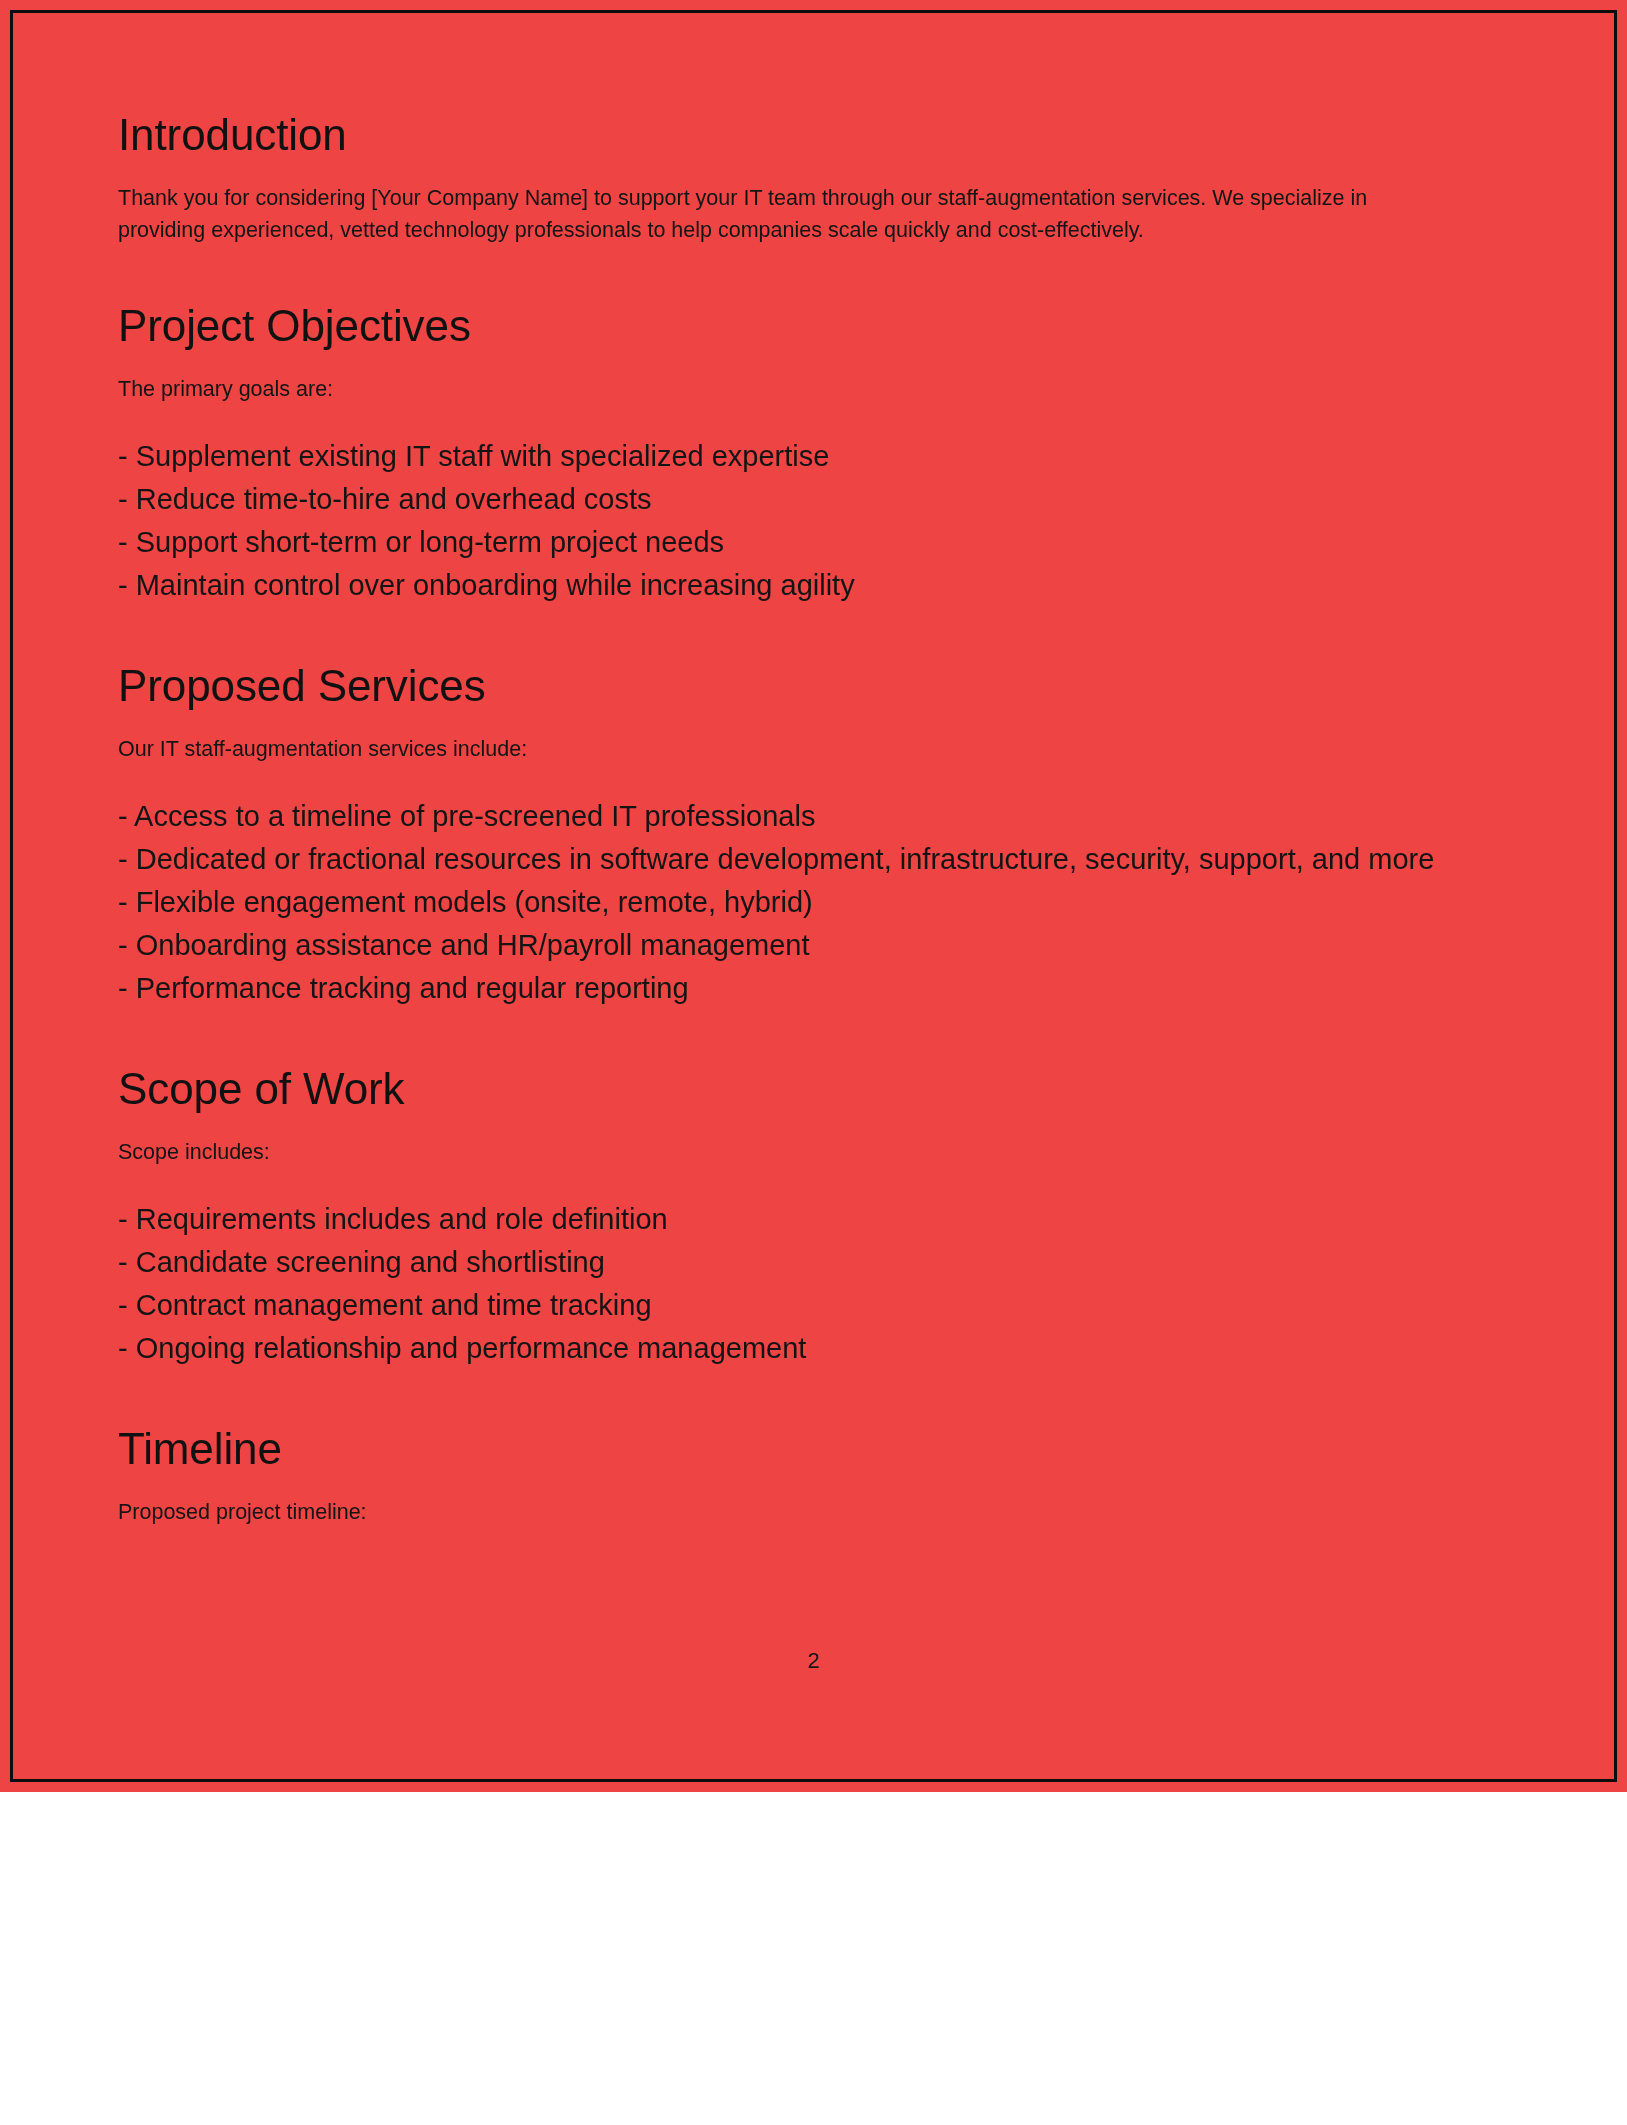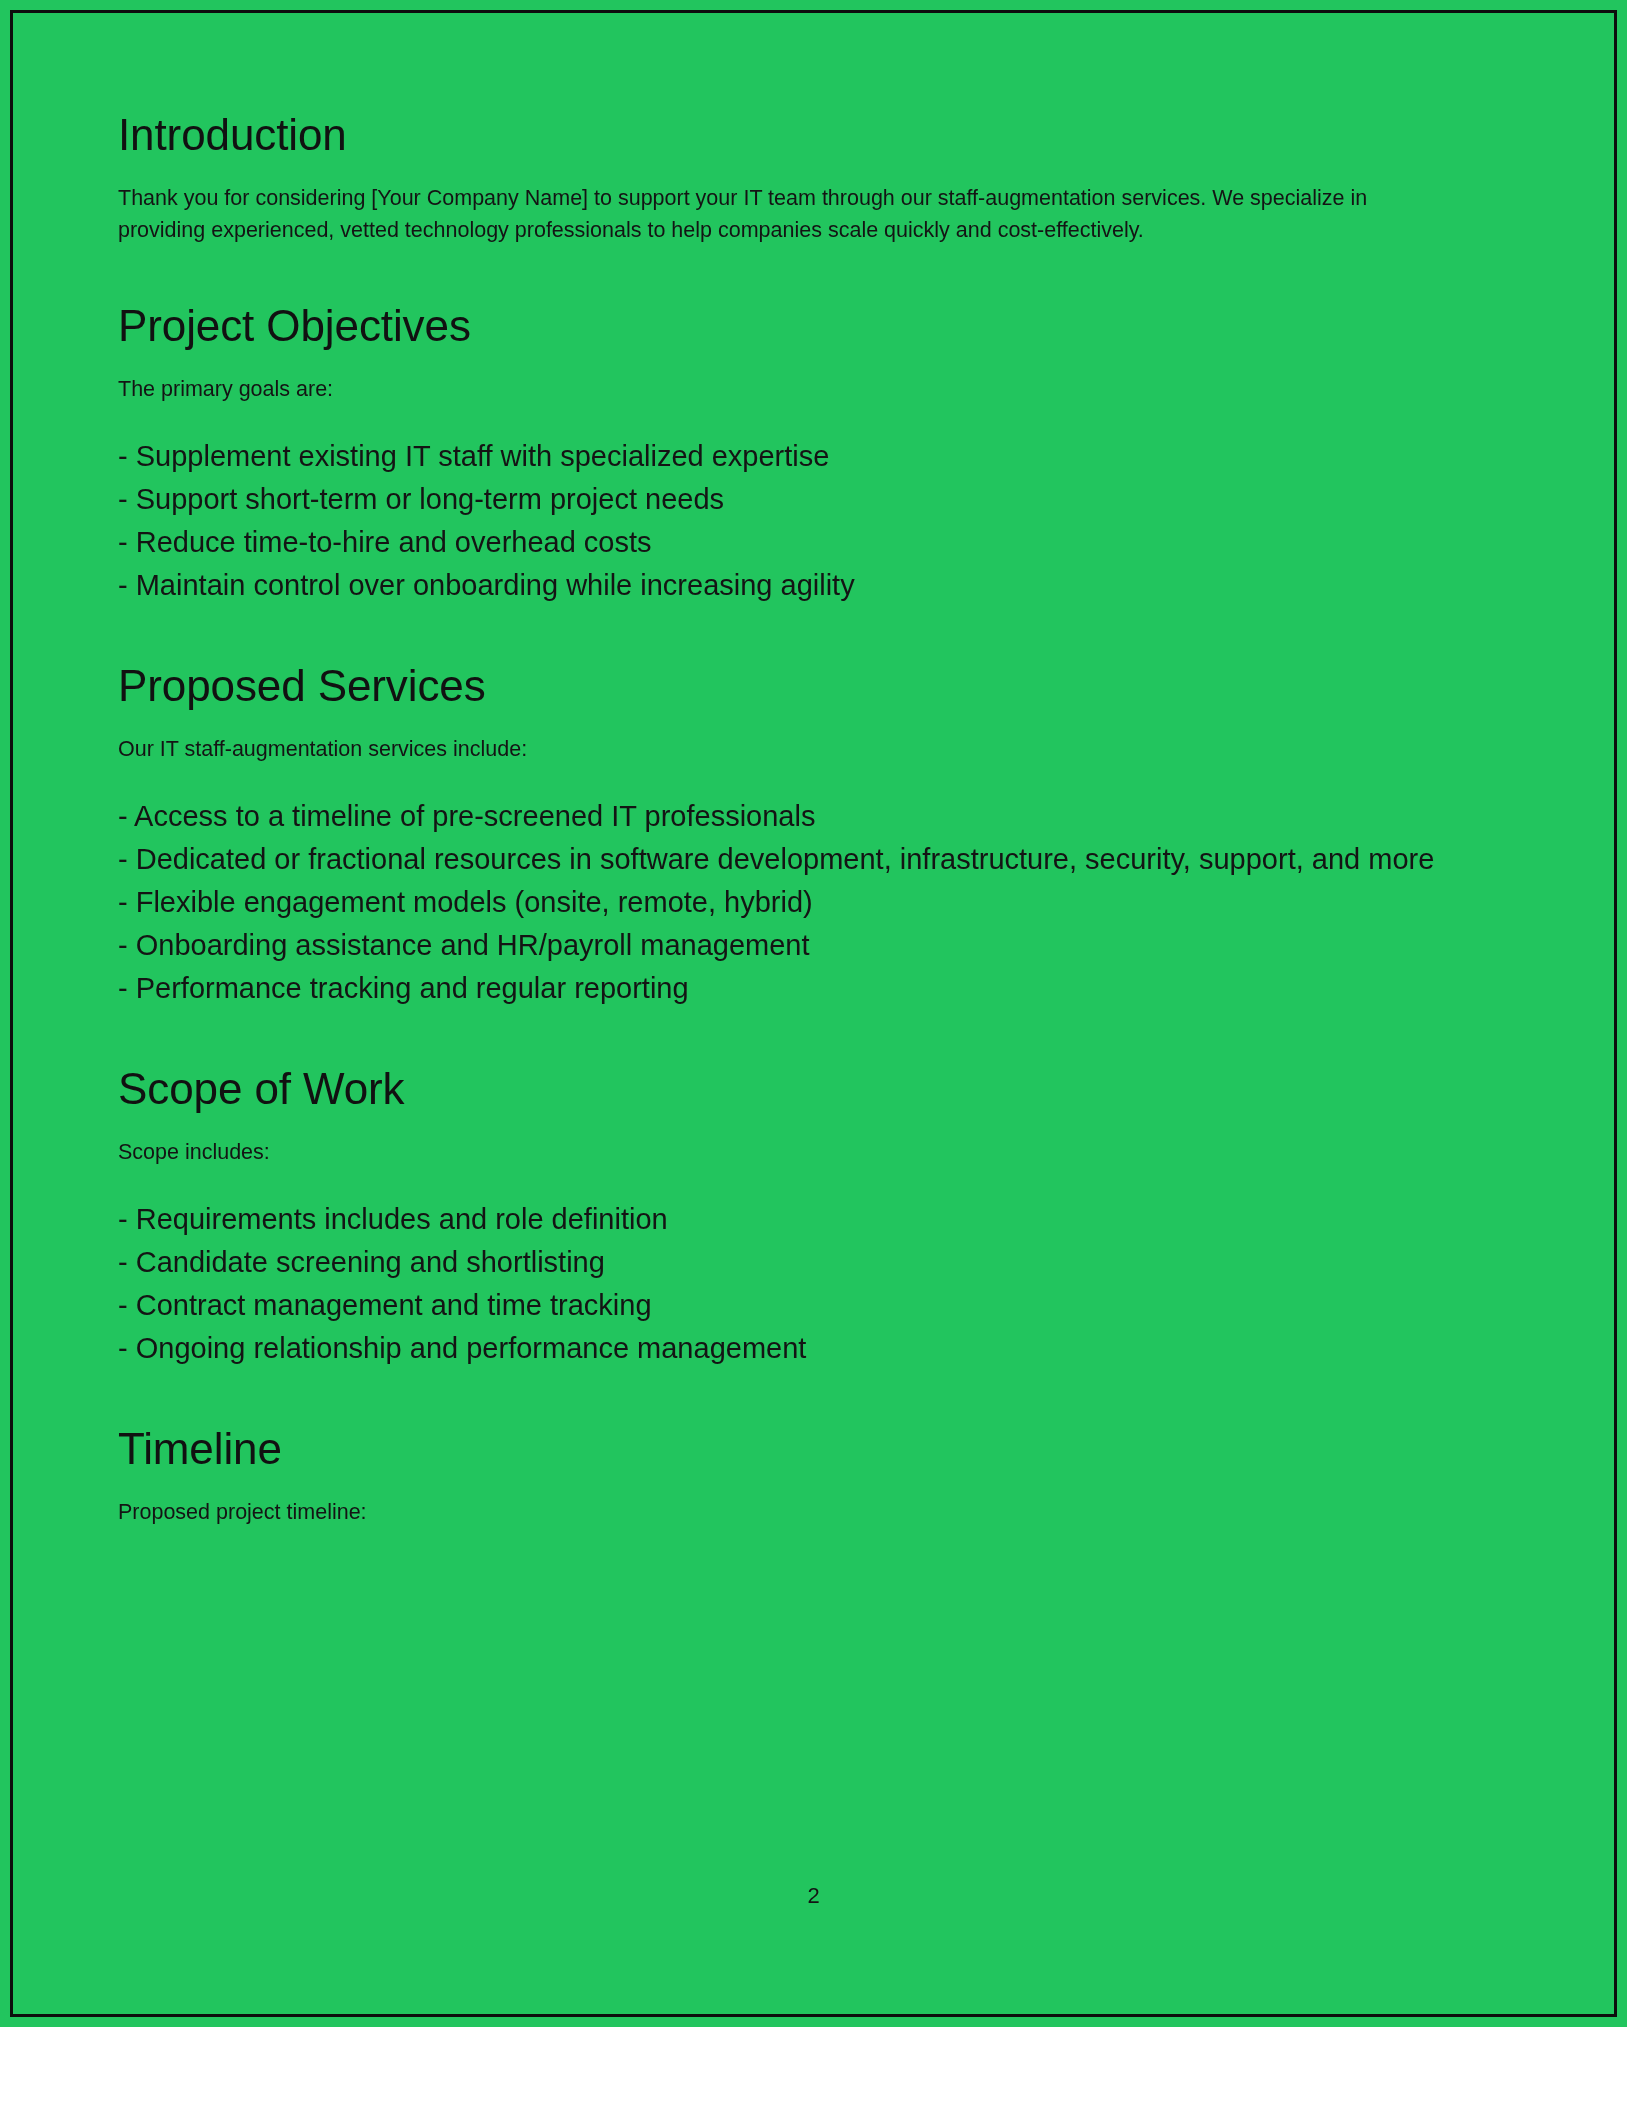--- a/index.html
+++ b/index.html
@@ -9,22 +9,22 @@
     background: #ffffff;
   }
 
   body {
     font-family: "Liberation Sans", sans-serif;
   }
 
   #page {
     position: relative;
     width: 1627px;
-    height: 2027px;
-    background: #22c55e;
+    height: 1792px;
+    background: #ef4444;
     box-sizing: border-box;
     overflow: hidden;
   }
 
   
   #page-frame {
     position: absolute;
     left: 10px;
     top: 10px;
     right: 10px;
@@ -134,22 +134,22 @@
         <p class="para lead">Thank you for considering [Your Company Name] to support your IT team through our staff-augmentation services. We specialize in providing experienced, vetted technology professionals to help companies scale quickly and cost-effectively.</p>
       </section>
 
       <section class="section">
         <div class="section-heading-wrap">
           <h1 class="section-heading">Project Objectives</h1>
         </div>
         <p class="para">The primary goals are:</p>
         <ul class="bullet-list">
           <li>- Supplement existing IT staff with specialized expertise</li>
+          <li>- Reduce time-to-hire and overhead costs</li>
           <li>- Support short-term or long-term project needs</li>
-          <li>- Reduce time-to-hire and overhead costs</li>
           <li>- Maintain control over onboarding while increasing agility</li>
         </ul>
       </section>
 
       <section class="section">
         <div class="section-heading-wrap">
           <h1 class="section-heading">Proposed Services</h1>
         </div>
         <p class="para">Our IT staff-augmentation services include:</p>
         <ul class="bullet-list">

